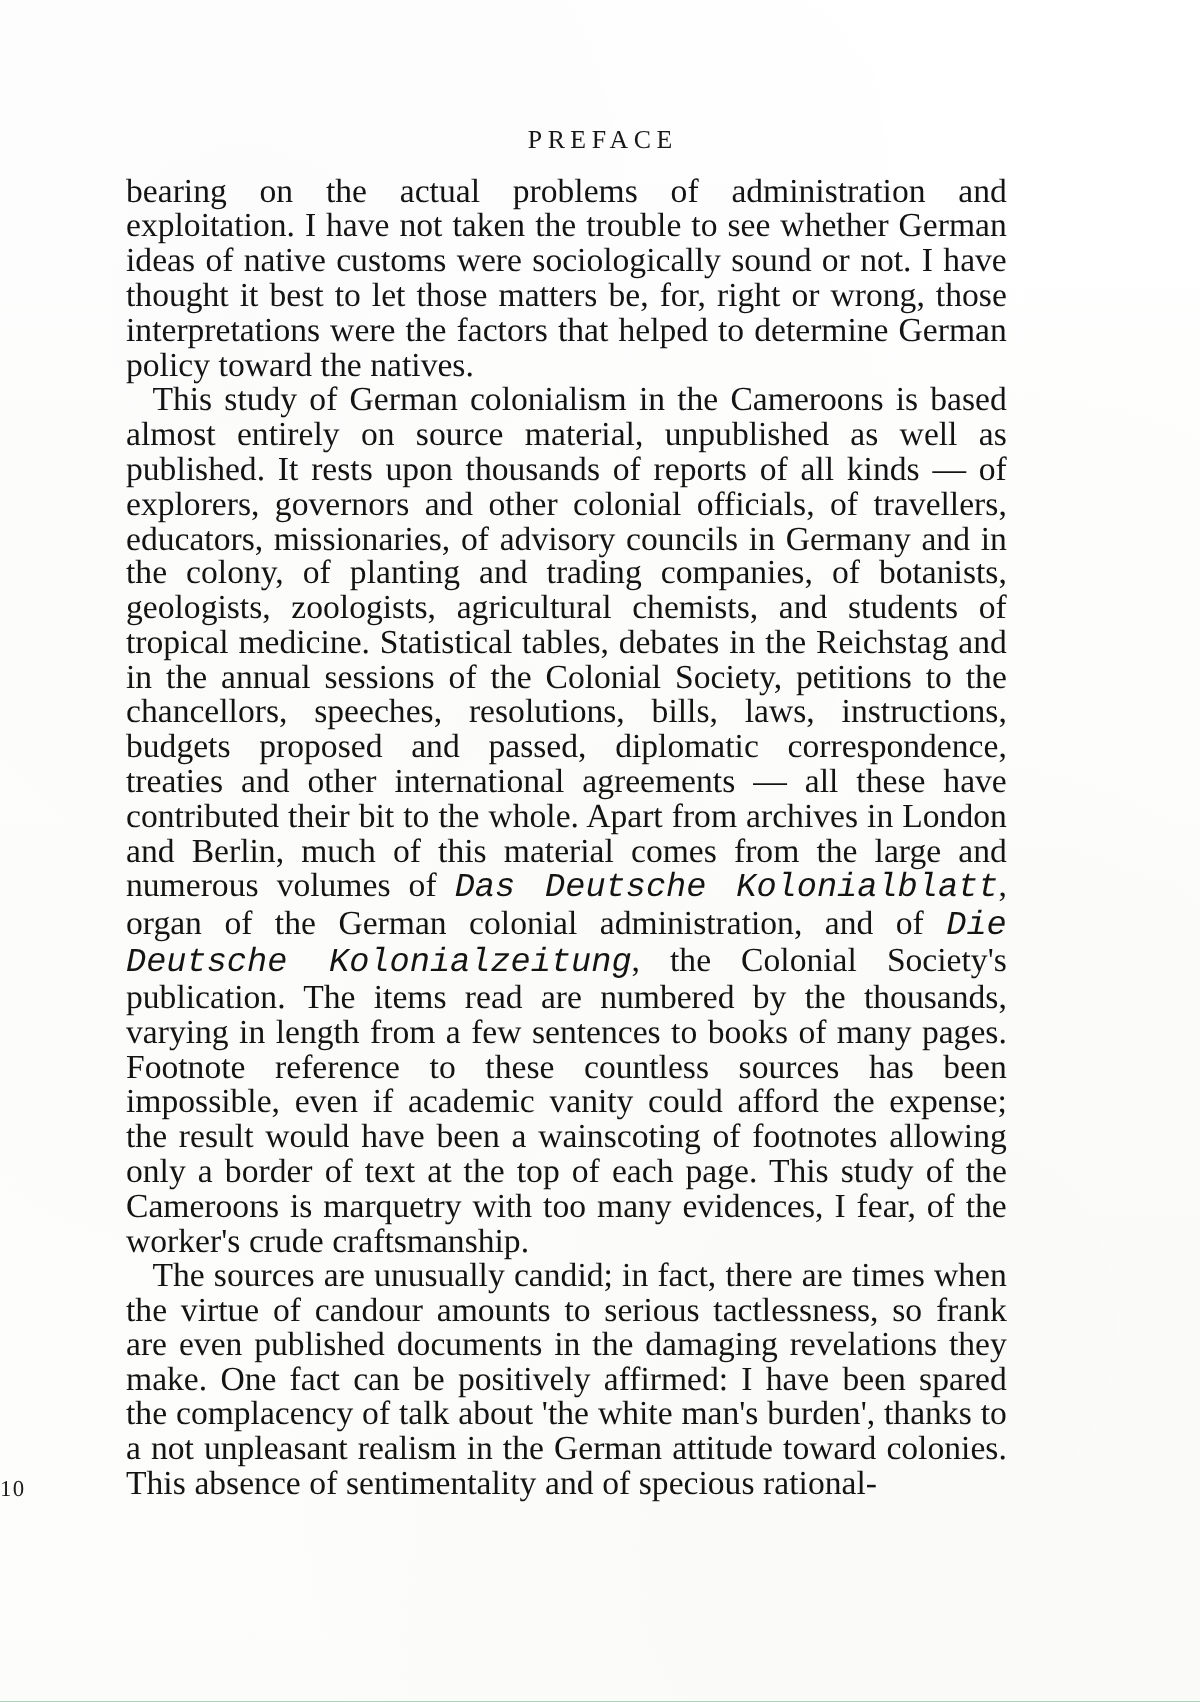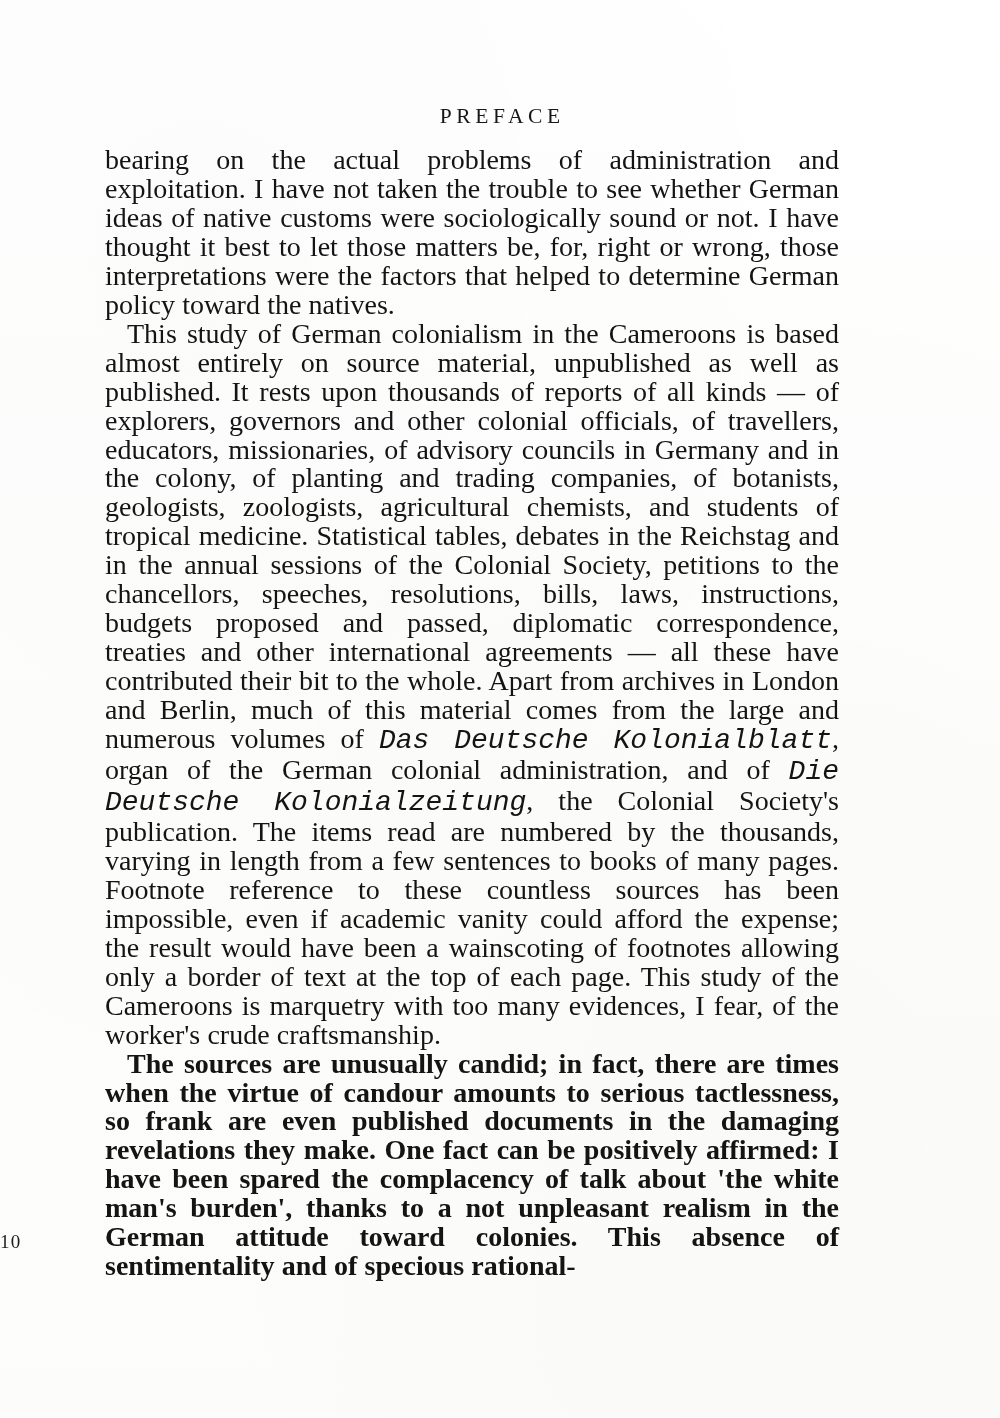--- a/index.html
+++ b/index.html
@@ -62,21 +62,20 @@
     margin: 0;
     text-indent: 0;
     
     word-spacing: 0.2px;
   }
   .textblock p.indent {
     text-indent: 22px;
   }
   .textblock p:last-child {
     text-align: justify;
-    font-weight: bold;
   }
   .textblock em {
     font-style: italic;
     font-family: Liberation Mono, monospace;
   }
   .folio {
     position: absolute;
     left: 0;
     right: 0;
     top: 1232px;

